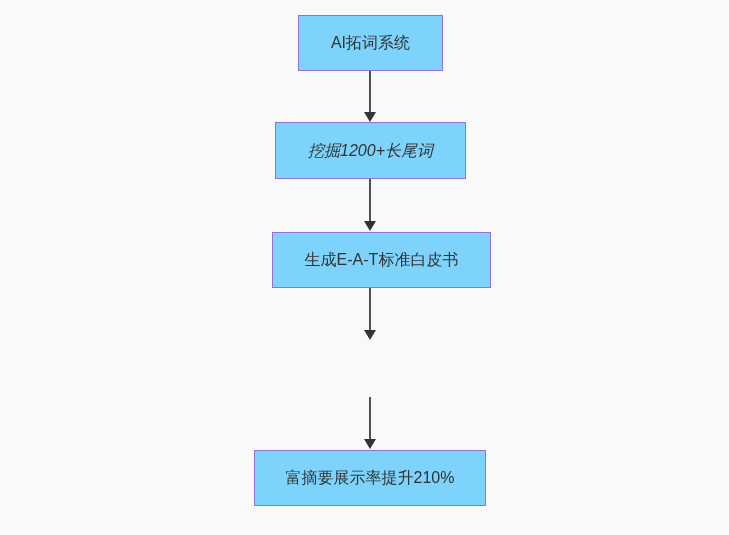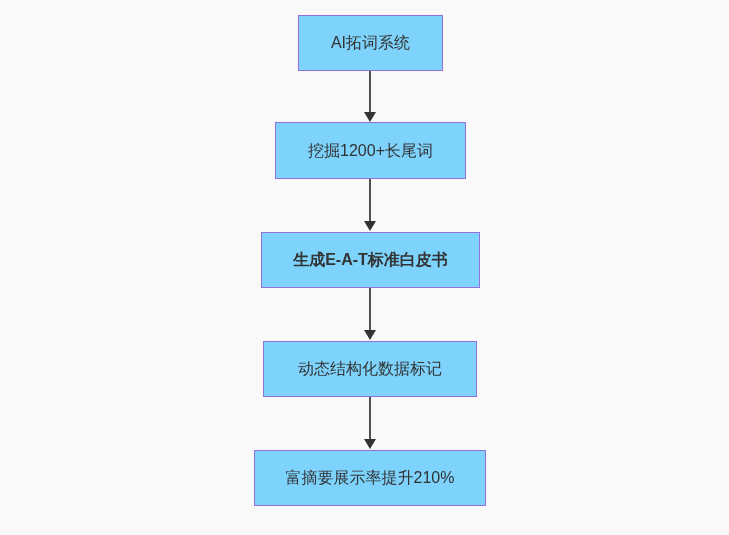--- a/index.html
+++ b/index.html
@@ -28,22 +28,22 @@
     color: #333333;
     font-size: 16px;
     display: flex;
     align-items: center;
     justify-content: center;
     text-align: center;
     line-height: 1.2;
     white-space: nowrap;
   }
   .node-1 { left: 298px; top: 15px;  width: 145px; height: 56px; }
-  .node-2 { left: 275px; top: 122px; width: 191px; height: 57px; }
-  .node-3 { left: 261px; top: 232px; width: 219px; height: 56px; font-weight: bold; }
+  .node-2 { left: 275px; top: 122px; width: 191px; height: 57px; font-style: italic; }
+  .node-3 { left: 272px; top: 232px; width: 219px; height: 56px; }
   .node-4 { left: 263px; top: 341px; width: 214px; height: 56px; }
   .node-5 { left: 254px; top: 450px; width: 232px; height: 56px; }
   .edges-svg {
     position: absolute;
     left: 0; top: 0;
     pointer-events: none;
   }
 </style>
 </head>
 <body>
@@ -74,21 +74,18 @@
   </div>
 
   <div class="flow-node node-2">
     <span>挖掘1200+长尾词</span>
   </div>
 
   <div class="flow-node node-3">
     <span>生成E-A-T标准白皮书</span>
   </div>
 
-  <div class="flow-node node-4">
-    <span>动态结构化数据标记</span>
-  </div>
 
   <div class="flow-node node-5">
     <span>富摘要展示率提升210%</span>
   </div>
 
 </div>
 
 </body></html>

